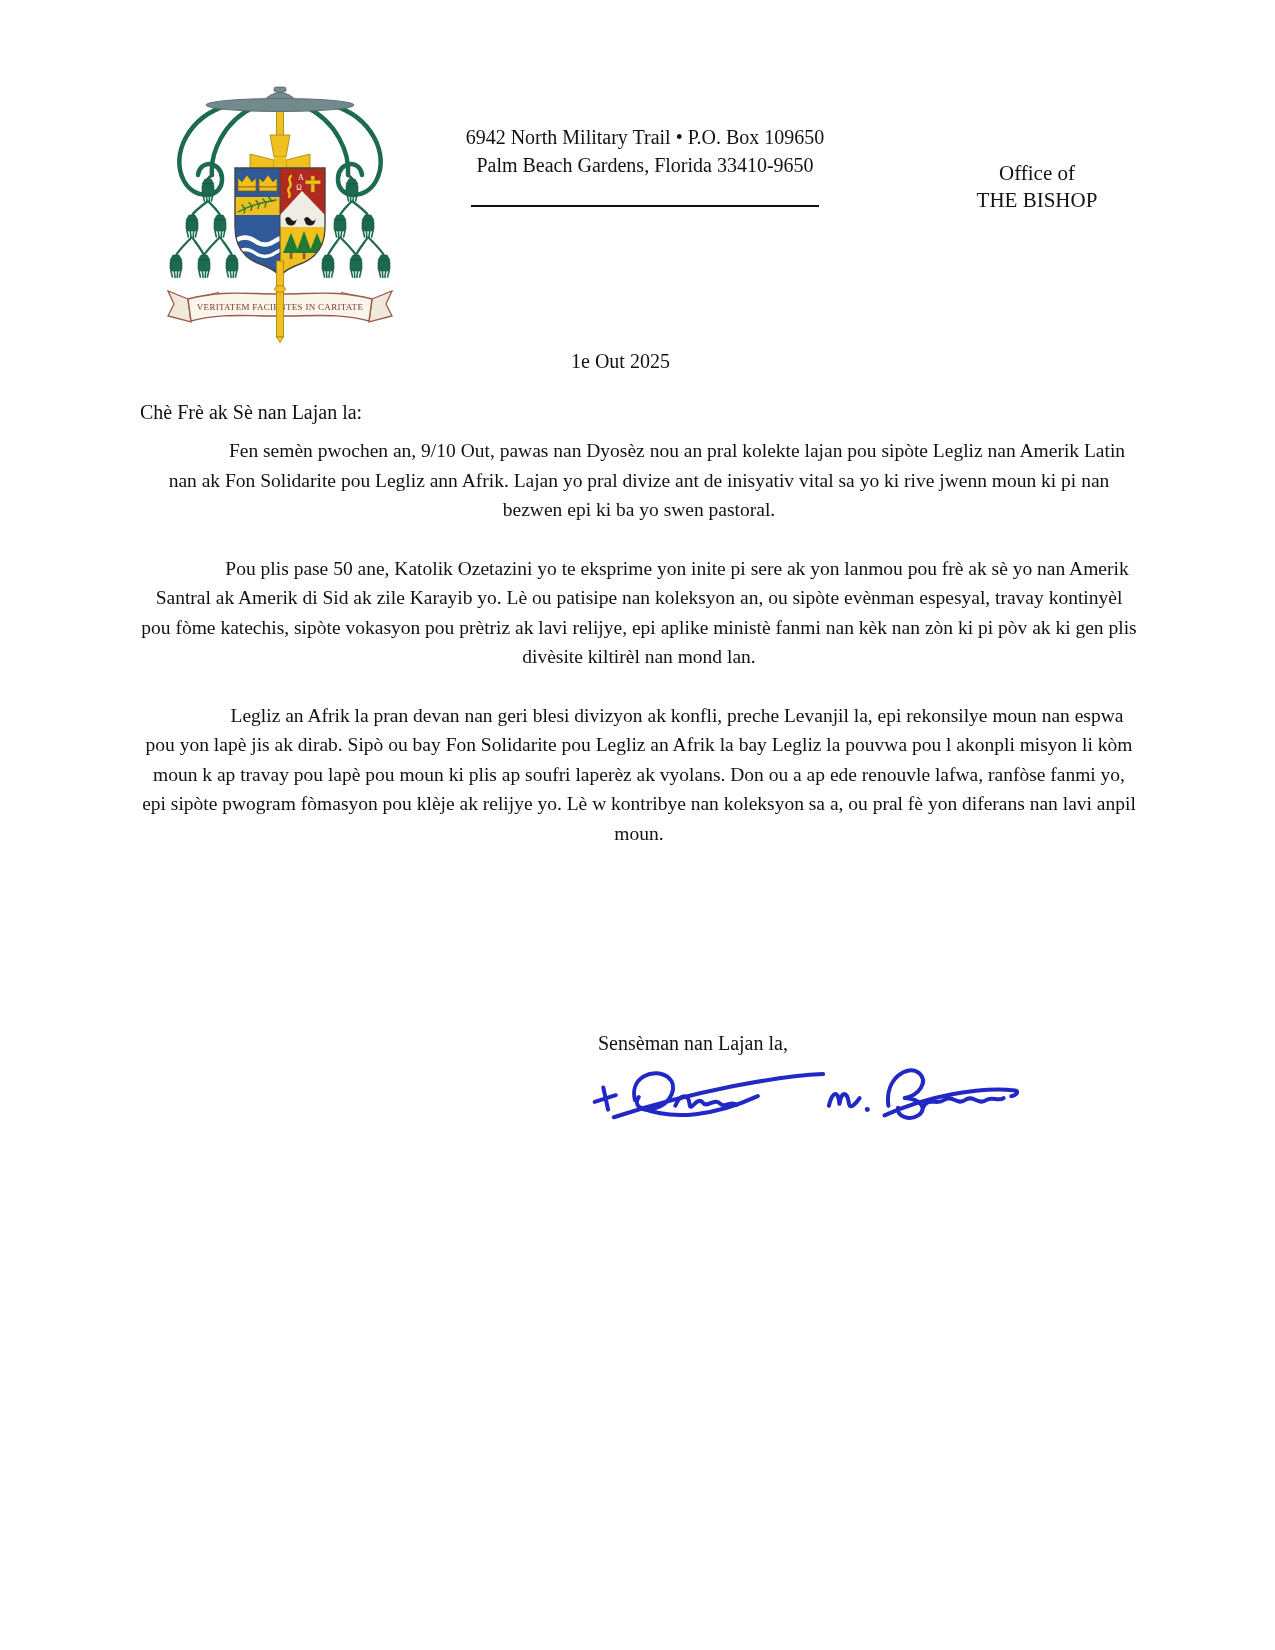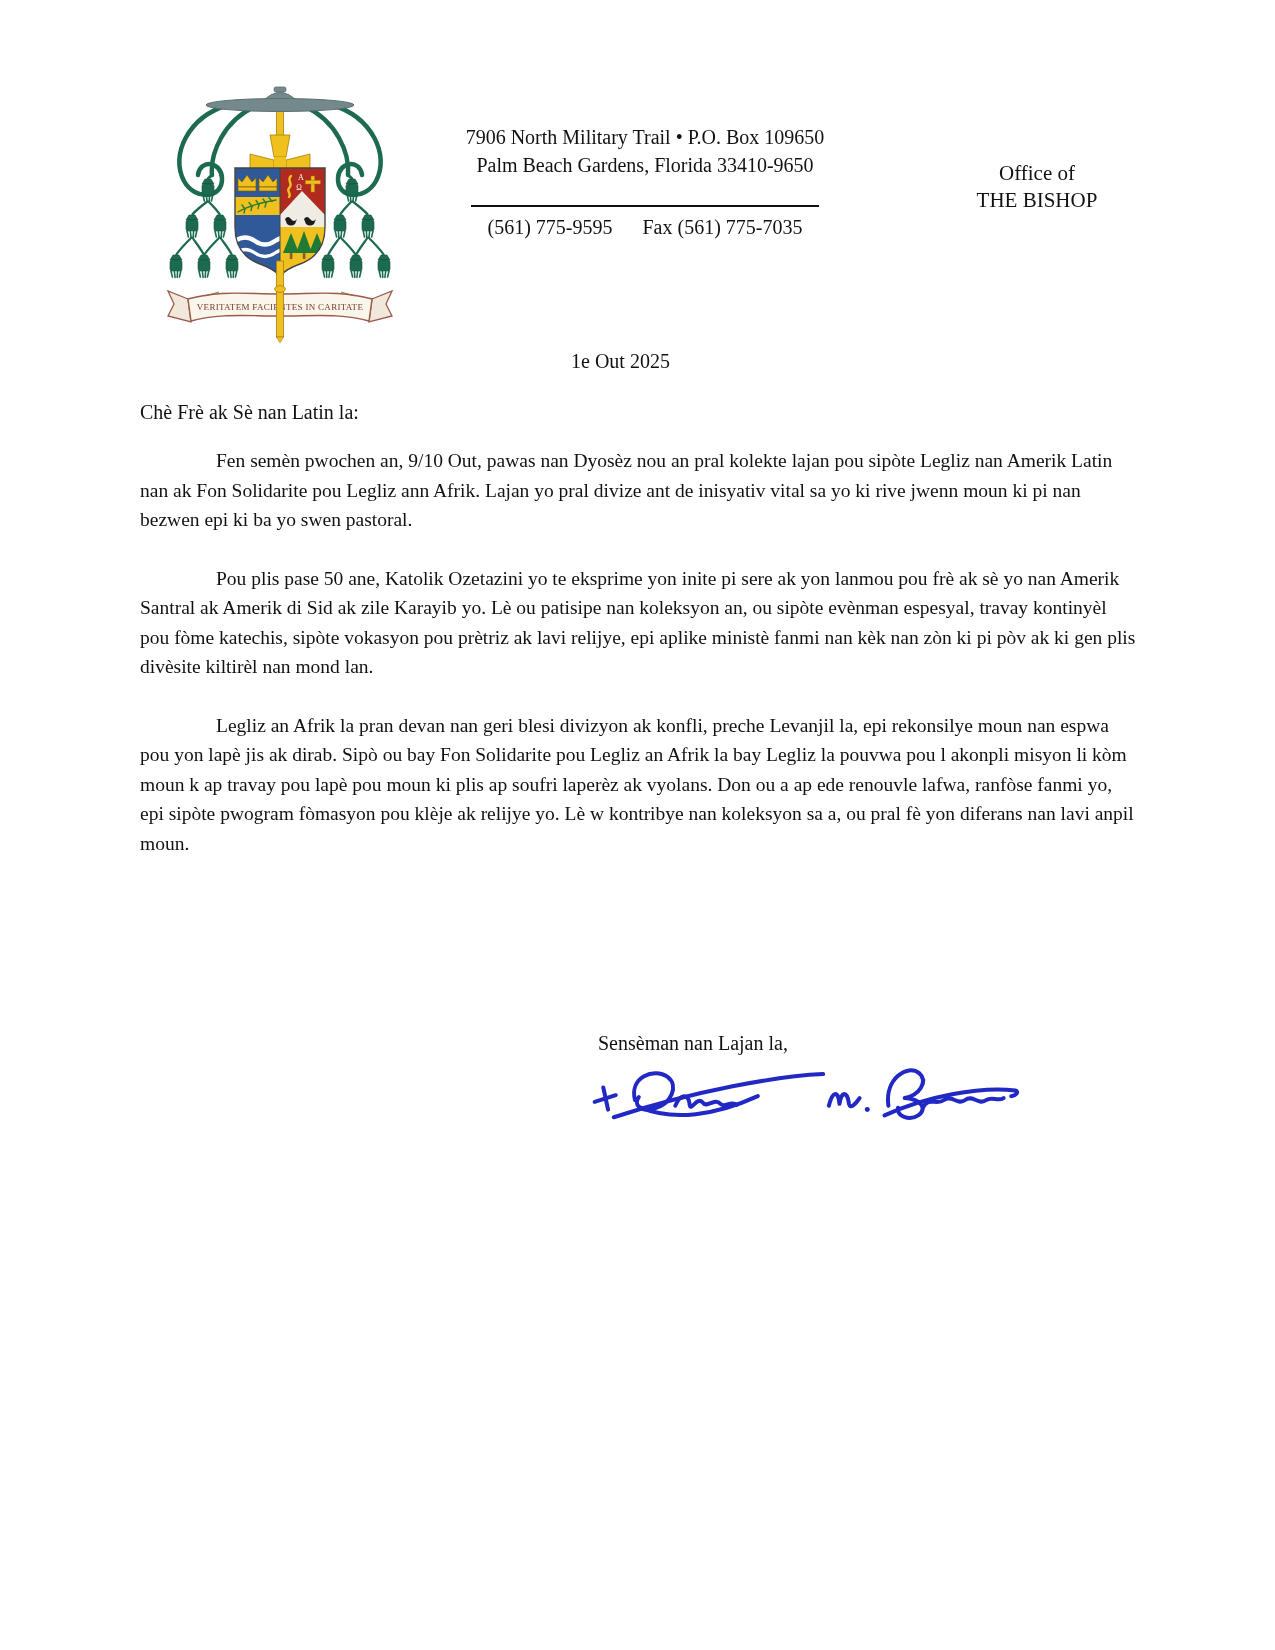--- a/index.html
+++ b/index.html
@@ -17,21 +17,21 @@
   .diocese-title{margin:0;font-size:31px;font-weight:normal;letter-spacing:.5px;line-height:38px;}
   .addr{font-size:20px;line-height:28px;margin-top:0;}
   .addr-block{margin-top:22px;}
   .rule{width:348px;height:0;border-top:2px solid #111;margin:26px auto 0 auto;}
   .phones{margin-top:9px;font-size:20px;display:flex;justify-content:center;gap:30px;}
   .office{position:absolute;left:932px;top:160px;width:210px;text-align:center;font-size:21px;line-height:27px;}
   
   .date{position:absolute;left:0;top:350px;width:1241px;text-align:center;font-size:20px;}
   .salutation{position:absolute;left:140px;top:401px;font-size:20px;}
   .body{position:absolute;left:140px;top:432px;width:998px;font-size:19.5px;line-height:29.5px;}
-  .body p{margin:14px 0 29px 0;text-indent:76px;}
+  .body p{margin:4px 0 29px 0;text-indent:76px;text-align:center;}
   .closing{position:absolute;left:598px;top:1032px;font-size:20px;}
   .signature{position:absolute;left:568px;top:1052px;width:468px;height:96px;}
   .signer{position:absolute;left:575px;top:1120px;font-size:20px;line-height:28px;}
 </style>
 </head>
 <body>
 
 <div class="page">
 
   <div class="crest">
@@ -142,37 +142,33 @@
       <g>
         <path d="M112,27 Q130,8 148,27 Z" fill="#74898b" stroke="#5d6f71" stroke-width="1"></path>
         <ellipse cx="130" cy="30" rx="74" ry="6.5" fill="#74898b" stroke="#5d6f71" stroke-width="1"></ellipse>
         <rect x="124" y="12" width="12" height="5" rx="2" fill="#74898b" stroke="#5d6f71" stroke-width="0.8"></rect>
       </g>
     </svg>
   </div>
 
   <div class="head-center">
     <div class="addr-block">
-      <div class="addr">7906 North Military Trail • P.O. Box 109650</div>
+      <div class="addr">6942 North Military Trail • P.O. Box 109650</div>
       <div class="addr">Palm Beach Gardens, Florida 33410-9650</div>
     </div>
     <div class="rule"></div>
-    <div class="phones">
-      <span>(561) 775-9595</span>
-      <span>Fax (561) 775-7035</span>
-    </div>
   </div>
 
   <div class="office">
     <div>Office of</div>
     <div>THE BISHOP</div>
   </div>
 
   <div class="date">1e Out 2025</div>
-  <div class="salutation">Chè Frè ak Sè nan Latin la:</div>
+  <div class="salutation">Chè Frè ak Sè nan Lajan la:</div>
 
   <div class="body">
     <p>Fen semèn pwochen an, 9/10 Out, pawas nan Dyosèz nou an pral kolekte lajan pou sipòte Legliz nan Amerik Latin nan ak Fon Solidarite pou Legliz ann Afrik. Lajan yo pral divize ant de inisyativ vital sa yo ki rive jwenn moun ki pi nan bezwen epi ki ba yo swen pastoral.</p>
     <p>Pou plis pase 50 ane, Katolik Ozetazini yo te eksprime yon inite pi sere ak yon lanmou pou frè ak sè yo nan Amerik Santral ak Amerik di Sid ak zile Karayib yo. Lè ou patisipe nan koleksyon an, ou sipòte evènman espesyal, travay kontinyèl pou fòme katechis, sipòte vokasyon pou prètriz ak lavi relijye, epi aplike ministè fanmi nan kèk nan zòn ki pi pòv ak ki gen plis divèsite kiltirèl nan mond lan.</p>
     <p>Legliz an Afrik la pran devan nan geri blesi divizyon ak konfli, preche Levanjil la, epi rekonsilye moun nan espwa pou yon lapè jis ak dirab. Sipò ou bay Fon Solidarite pou Legliz an Afrik la bay Legliz la pouvwa pou l akonpli misyon li kòm moun k ap travay pou lapè pou moun ki plis ap soufri laperèz ak vyolans. Don ou a ap ede renouvle lafwa, ranfòse fanmi yo, epi sipòte pwogram fòmasyon pou klèje ak relijye yo. Lè w kontribye nan koleksyon sa a, ou pral fè yon diferans nan lavi anpil moun.</p>
   </div>
 
   <div class="closing">Sensèman nan Lajan la,</div>
 
   <div class="signature">

